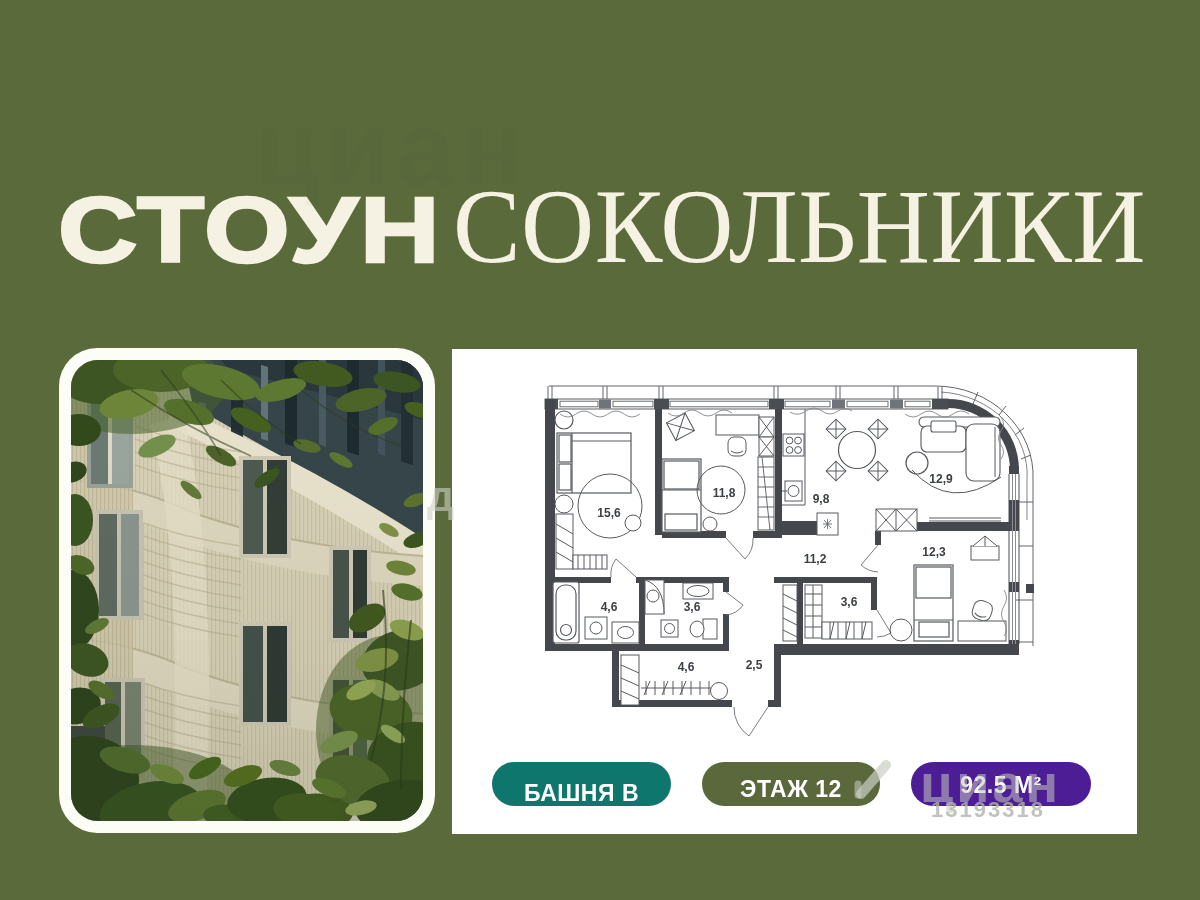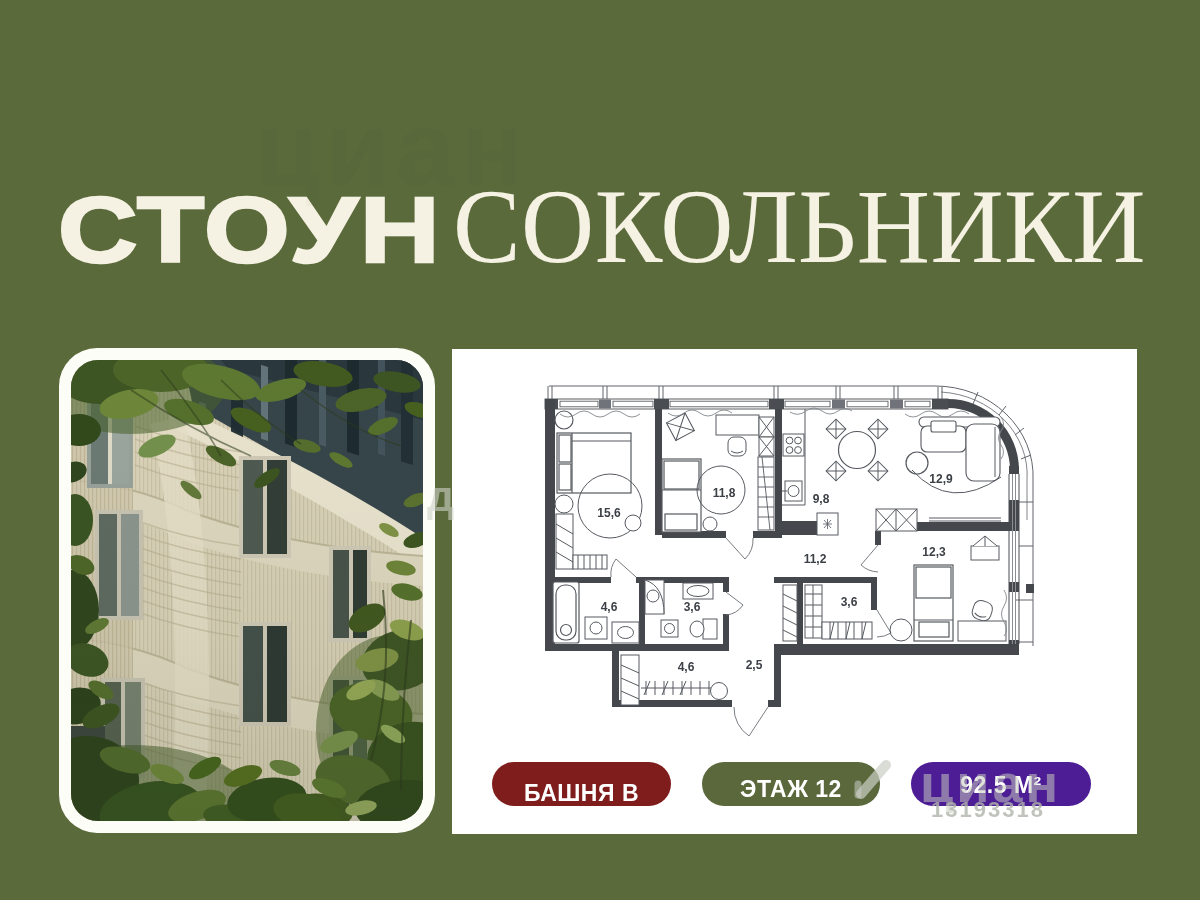--- a/index.html
+++ b/index.html
@@ -567,21 +567,21 @@
     <text x="692" y="611">3,6</text>
 
     <text x="849" y="606">3,6</text>
 
     <text x="686" y="671">4,6</text>
 
     <text x="754" y="669">2,5</text>
   </g>
 </svg>
 
-<div class="abs" style="left:492px;top:762px;width:179px;height:44px;background:#7f1d1d;border-radius:22px;color:#fff;font-weight:bold;font-size:23px;display:flex;align-items:center;justify-content:center;letter-spacing:0.5px;padding-top:18px;box-sizing:border-box;">БАШНЯ В</div>
+<div class="abs" style="left:492px;top:762px;width:179px;height:44px;background:#0f766e;border-radius:22px;color:#fff;font-weight:bold;font-size:23px;display:flex;align-items:center;justify-content:center;letter-spacing:0.5px;padding-top:18px;box-sizing:border-box;">БАШНЯ В</div>
 
 <div class="abs" style="left:702px;top:762px;width:178px;height:44px;background:#5a683c;border-radius:22px;color:#fff;font-weight:bold;font-size:23px;display:flex;align-items:center;justify-content:center;letter-spacing:0.5px;padding-top:10px;box-sizing:border-box;">ЭТАЖ 12</div>
 
 <div class="abs" style="left:911px;top:762px;width:180px;height:44px;background:#4c1d95;border-radius:22px;color:#fff;font-weight:bold;font-size:23px;display:flex;align-items:center;justify-content:center;letter-spacing:0.5px;padding-top:2px;box-sizing:border-box;">92.5 М²</div>
 
 <svg class="abs" style="left:0;top:0;pointer-events:none;" width="1200" height="900" viewBox="0 0 1200 900">
   <path d="M861,794 L886,765" stroke="rgba(203,206,196,0.7)" stroke-width="10" stroke-linecap="round" fill="none"></path>
   <path d="M858,784 L858,795" stroke="rgba(203,206,196,0.55)" stroke-width="7" stroke-linecap="round" fill="none"></path>
   <text x="920" y="802" font-family="'Liberation Sans',sans-serif" font-weight="bold" font-size="54" letter-spacing="3" fill="rgba(196,200,190,0.55)">циан</text>
   <text x="931" y="817" font-family="'Liberation Sans',sans-serif" font-weight="bold" font-size="22" letter-spacing="2" fill="rgba(176,180,170,0.8)">13193318</text>

